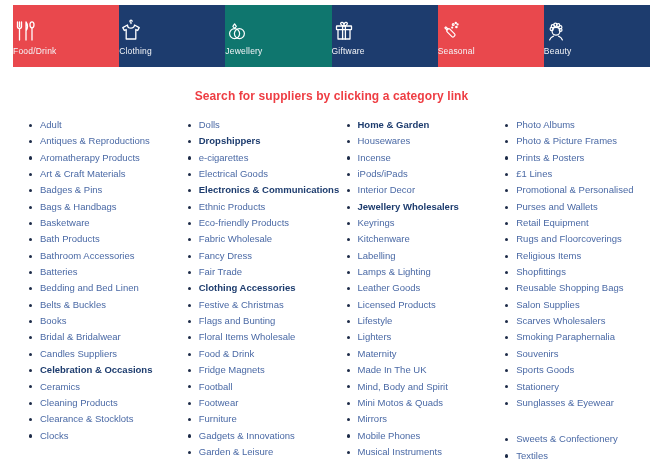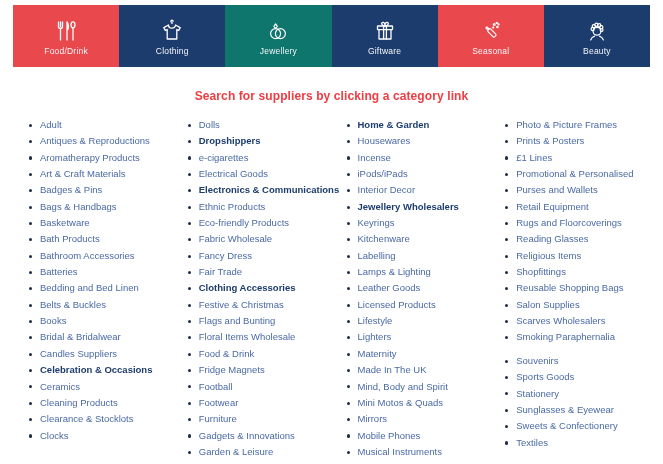--- a/index.html
+++ b/index.html
@@ -5,21 +5,21 @@
   html,body{margin:0;padding:0;background:#fff;}
   .page{
     position:relative;width:663px;height:464px;background:#fff;overflow:hidden;
     font-family:"Liberation Sans",sans-serif;
   }
   
   .tab-bar{
     display:flex;margin:5px 13px 0 13px;height:62px;
   }
   .tab{
-    flex:1 1 0;display:flex;flex-direction:column;align-items:center;justify-content:center;
+    flex:1 1 0;display:flex;flex-direction:column;justify-content:center;
     color:#fff;cursor:pointer;gap:3px;
   }
   .tab-icon{display:block;height:26px;display:flex;align-items:flex-end;}
   .tab-icon svg{display:block;}
   .tab-label{font-size:8.5px;letter-spacing:.2px;color:#f4f5f8;}
   
   .heading{
     margin:22px 0 0 0;text-align:center;font-size:12px;font-weight:bold;
     letter-spacing:.1px;
   }
@@ -194,36 +194,36 @@
         <li style="color: rgb(74, 105, 165);">Lighters</li>
         <li style="color: rgb(74, 105, 165);">Maternity</li>
         <li style="color: rgb(74, 105, 165);">Made In The UK</li>
         <li style="color: rgb(74, 105, 165);">Mind, Body and Spirit</li>
         <li style="color: rgb(74, 105, 165);">Mini Motos &amp; Quads</li>
         <li style="color: rgb(74, 105, 165);">Mirrors</li>
         <li style="color: rgb(74, 105, 165);">Mobile Phones</li>
         <li style="color: rgb(74, 105, 165);">Musical Instruments</li>
       </ul>
     <ul>
+        <li style="color: rgb(74, 105, 165);">Photo Albums</li>
         <li style="color: rgb(74, 105, 165);">Photo &amp; Picture Frames</li>
         <li style="color: rgb(74, 105, 165);">Prints &amp; Posters</li>
         <li style="color: rgb(74, 105, 165);">£1 Lines</li>
         <li style="color: rgb(74, 105, 165);">Promotional &amp; Personalised</li>
         <li style="color: rgb(74, 105, 165);">Purses and Wallets</li>
         <li style="color: rgb(74, 105, 165);">Retail Equipment</li>
         <li style="color: rgb(74, 105, 165);">Rugs and Floorcoverings</li>
-        <li style="color: rgb(74, 105, 165);">Reading Glasses</li>
         <li style="color: rgb(74, 105, 165);">Religious Items</li>
         <li style="color: rgb(74, 105, 165);">Shopfittings</li>
         <li style="color: rgb(74, 105, 165);">Reusable Shopping Bags</li>
         <li style="color: rgb(74, 105, 165);">Salon Supplies</li>
         <li style="color: rgb(74, 105, 165);">Scarves Wholesalers</li>
         <li style="color: rgb(74, 105, 165);">Smoking Paraphernalia</li>
-        <li style="color: rgb(74, 105, 165); margin-top: 7px;">Souvenirs</li>
+        <li style="color: rgb(74, 105, 165);">Souvenirs</li>
         <li style="color: rgb(74, 105, 165);">Sports Goods</li>
         <li style="color: rgb(74, 105, 165);">Stationery</li>
         <li style="color: rgb(74, 105, 165);">Sunglasses &amp; Eyewear</li>
-        <li style="color: rgb(74, 105, 165);">Sweets &amp; Confectionery</li>
+        <li style="color: rgb(74, 105, 165); margin-top: 20px;">Sweets &amp; Confectionery</li>
         <li style="color: rgb(74, 105, 165);">Textiles</li>
       </ul>
   </div>
 
 </div>
 
 </body></html>

